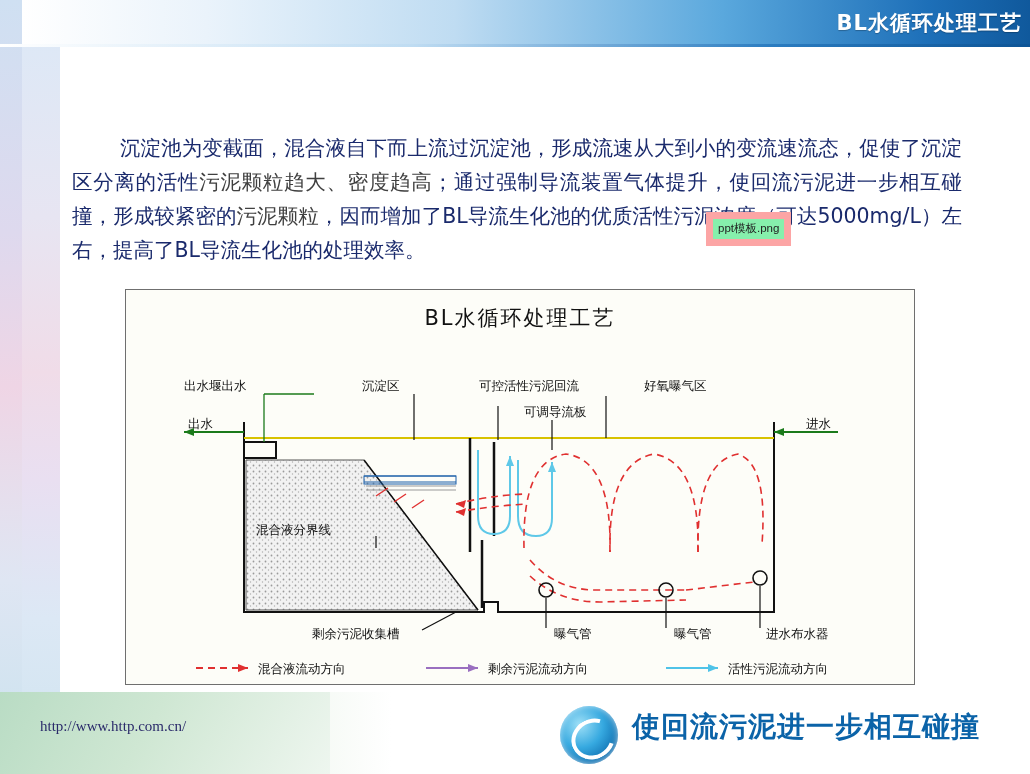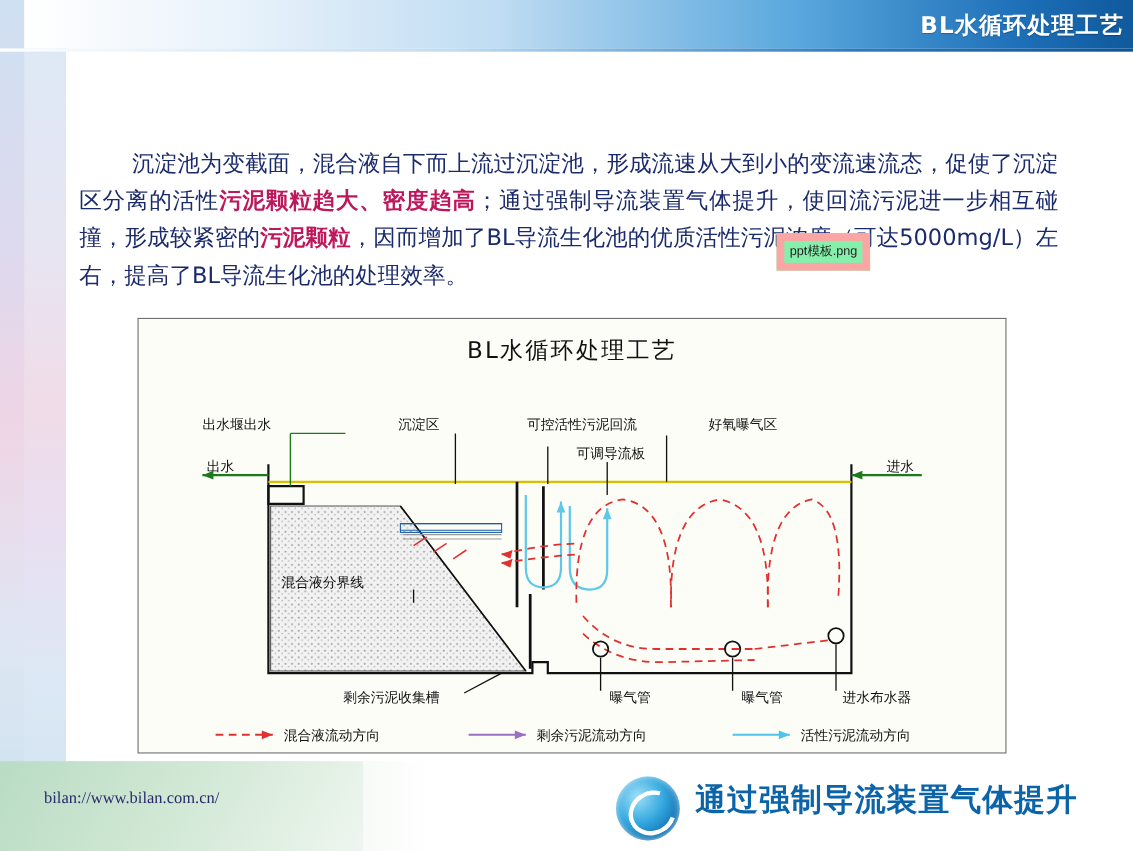--- a/index.html
+++ b/index.html
@@ -42,21 +42,21 @@
     letter-spacing:1px;
   }
   
   .para{
     position:absolute;left:72px;top:131px;width:890px;
     font-size:20.5px;line-height:34px;color:#1a2a6c;
     font-family:"DejaVu Sans","Liberation Sans",sans-serif;
     text-align:justify;
   }
   .para .ind{display:inline-block;width:48px;}
-  .para b{color:#be185d;font-weight:bold;}
+  .para b{color:#404040;font-weight:normal;}
   
   .tooltip{
     position:absolute;left:706px;top:212px;
     background:#86efac;border:7px solid #fca5a5;
     font-size:11.5px;color:#222;padding:2px 5px 3px 5px;
     font-family:"Liberation Sans",sans-serif;
   }
   
   .diagram{
     position:absolute;left:125px;top:289px;width:788px;height:394px;
@@ -234,17 +234,17 @@
 
         <line x1="540" y1="378" x2="592" y2="378" stroke="#4fc3e8" stroke-width="1.8"></line>
         <polygon points="592,378 582,374 582,382" fill="#4fc3e8"></polygon>
         <text class="label" x="602" y="383">活性污泥流动方向</text>
       </g>
     </svg>
   </div>
 
   <div class="footer"></div>
   <div class="footer-left"></div>
-  <div class="footer-url">bilan://www.bilan.com.cn/</div>
+  <div class="footer-url">http://www.http.com.cn/</div>
   <div class="logo"></div>
-  <div class="company-cn">通过强制导流装置气体提升</div>
+  <div class="company-cn">使回流污泥进一步相互碰撞</div>
 
 </div>
 
 </body></html>

